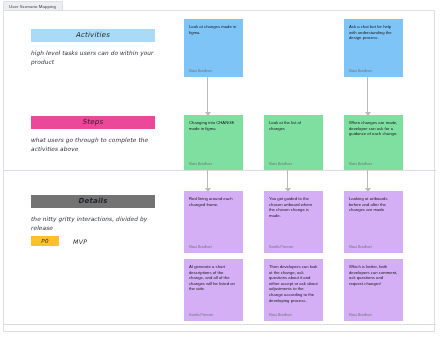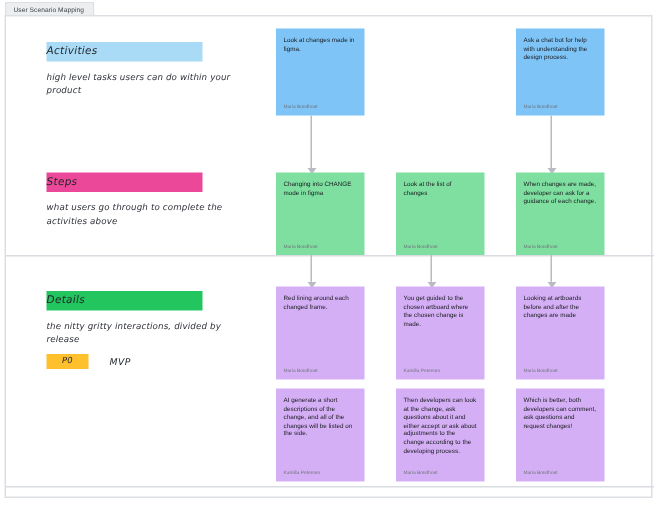--- a/index.html
+++ b/index.html
@@ -72,32 +72,32 @@
 
   
   .section {
     position: absolute;
     left: 27px;
     width: 150px;
   }
   .section-chip {
     display: inline-block;
     padding: 2px 0;
-    width: 104px;
-    text-align: left;
+    width: 124px;
+    text-align: center;
     font-family: "DejaVu Sans", sans-serif;
     font-style: italic;
     font-size: 7px;
     line-height: 9px;
     color: #1f2328;
     letter-spacing: 0.2px;
   }
   .chip-activities { background: #a9dbf7; }
   .chip-steps      { background: #ec4899; }
-  .chip-details    { background: #22c55e; }
+  .chip-details    { background: #737373; font-weight: bold; }
 
   .section-desc {
     margin-top: 7px;
     font-family: "DejaVu Sans", sans-serif;
     font-style: italic;
     font-size: 5.8px;
     line-height: 9px;
     color: #2b2f36;
     letter-spacing: 0.1px;
     max-width: 140px;

